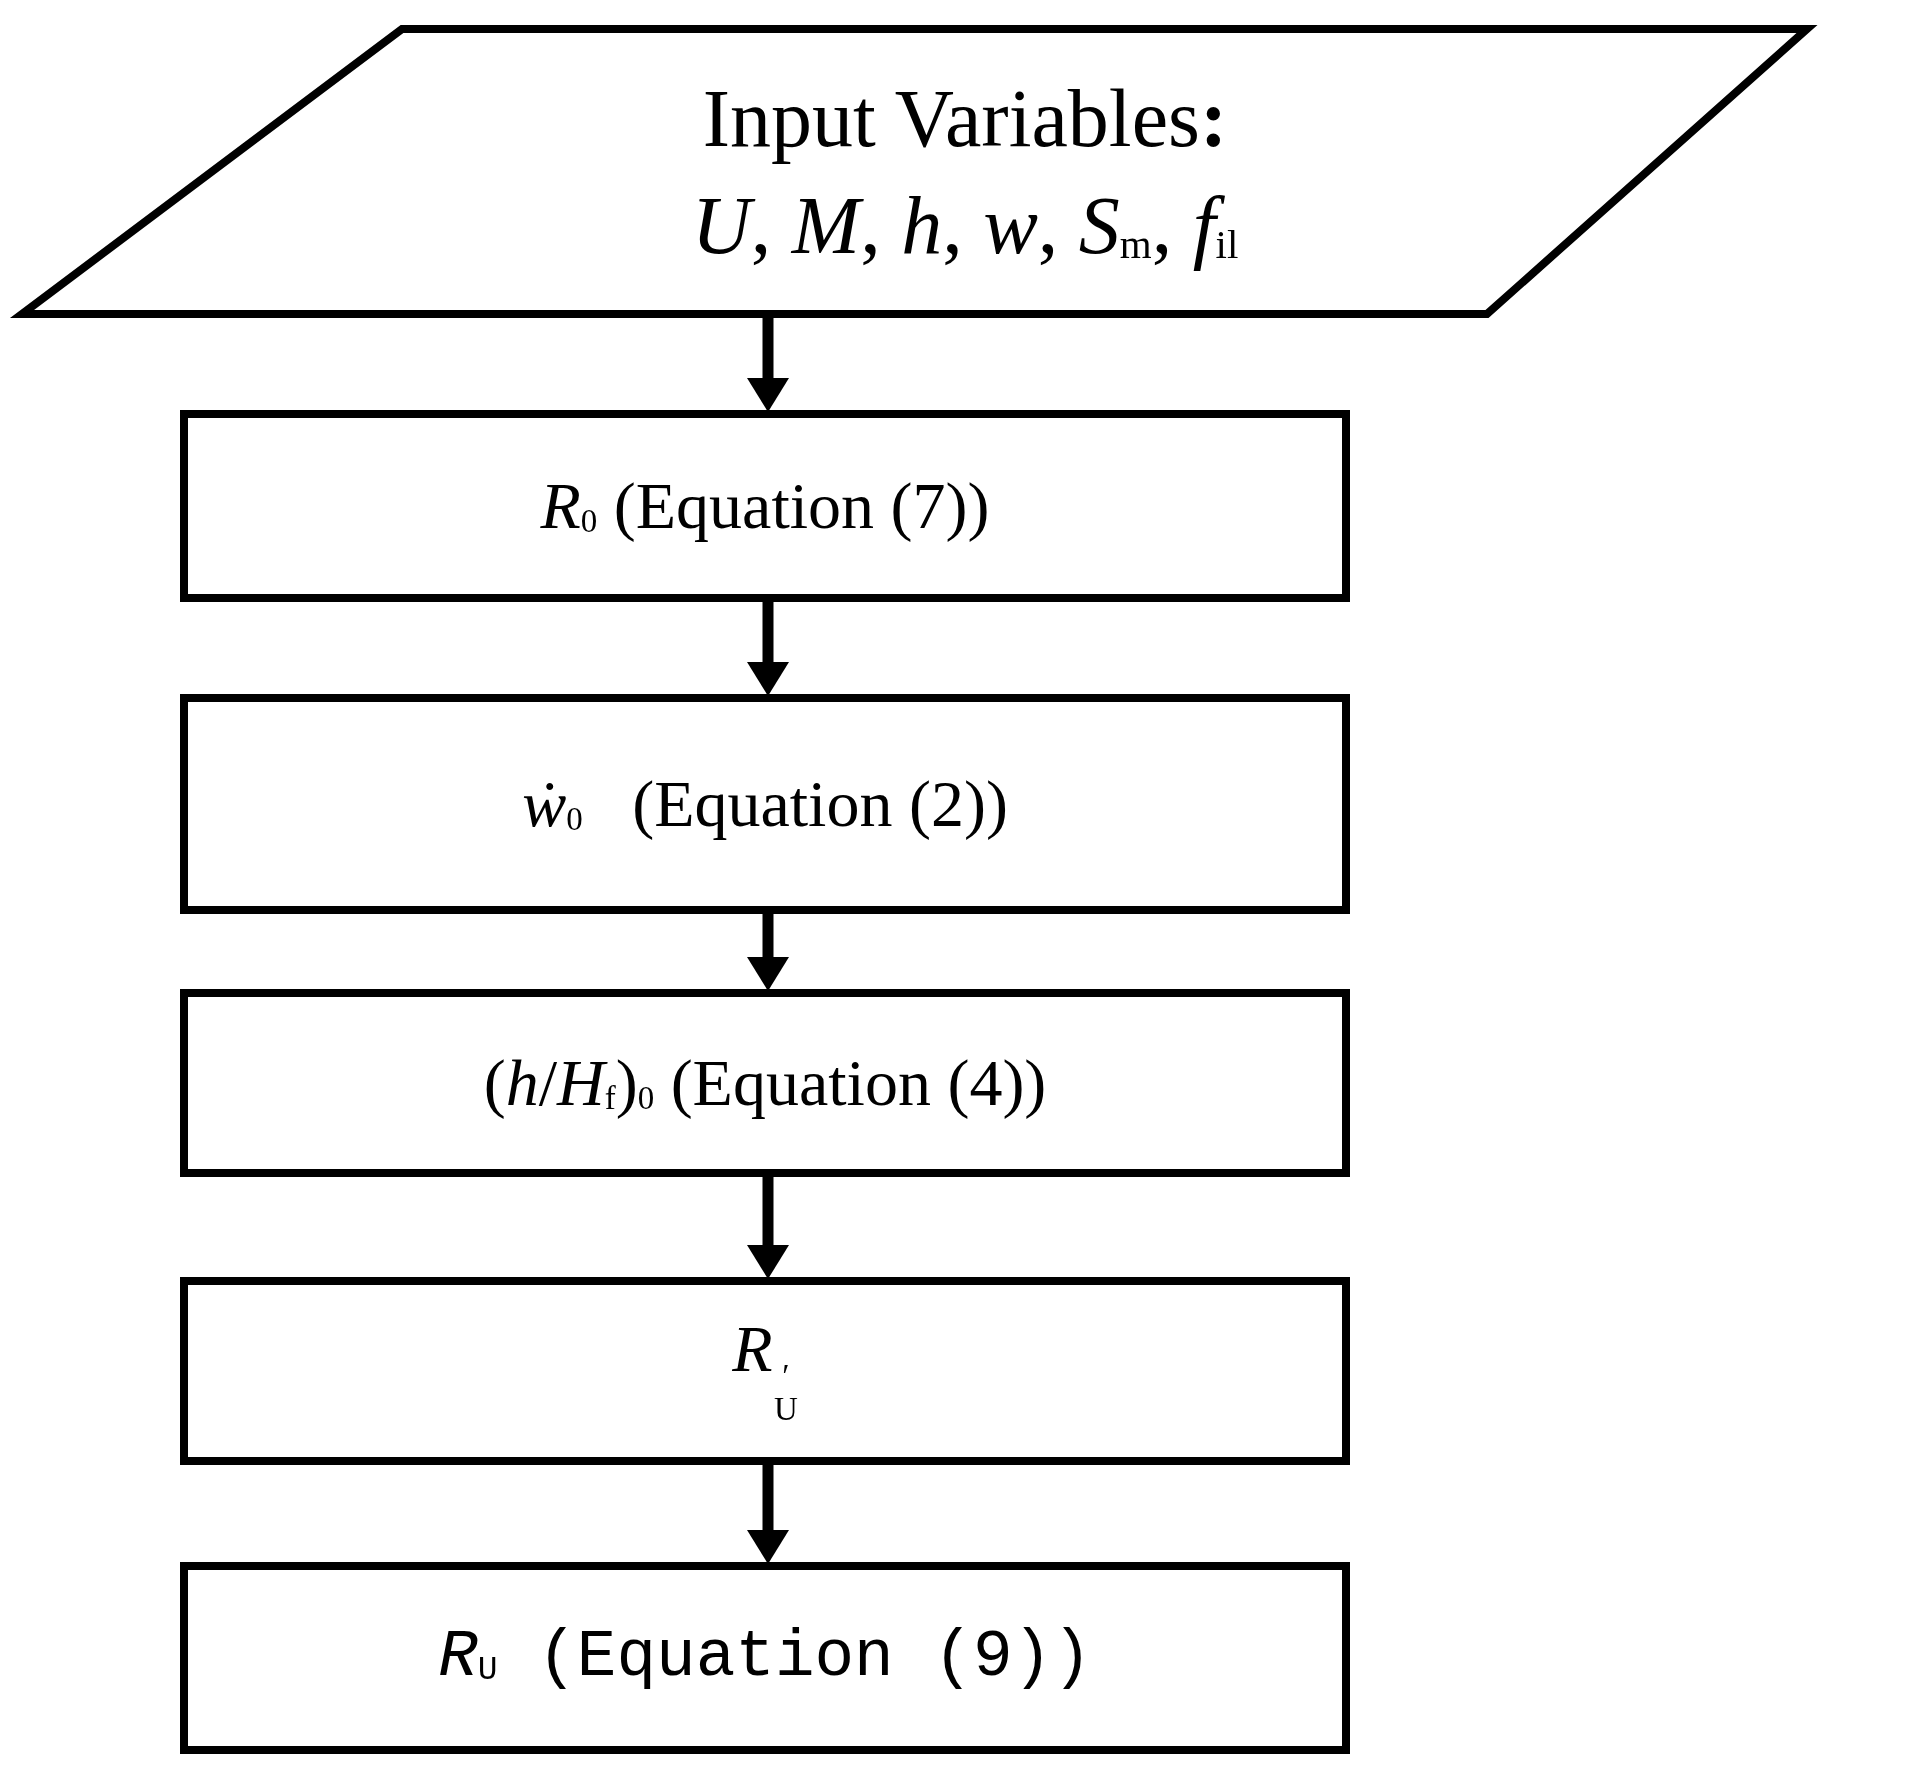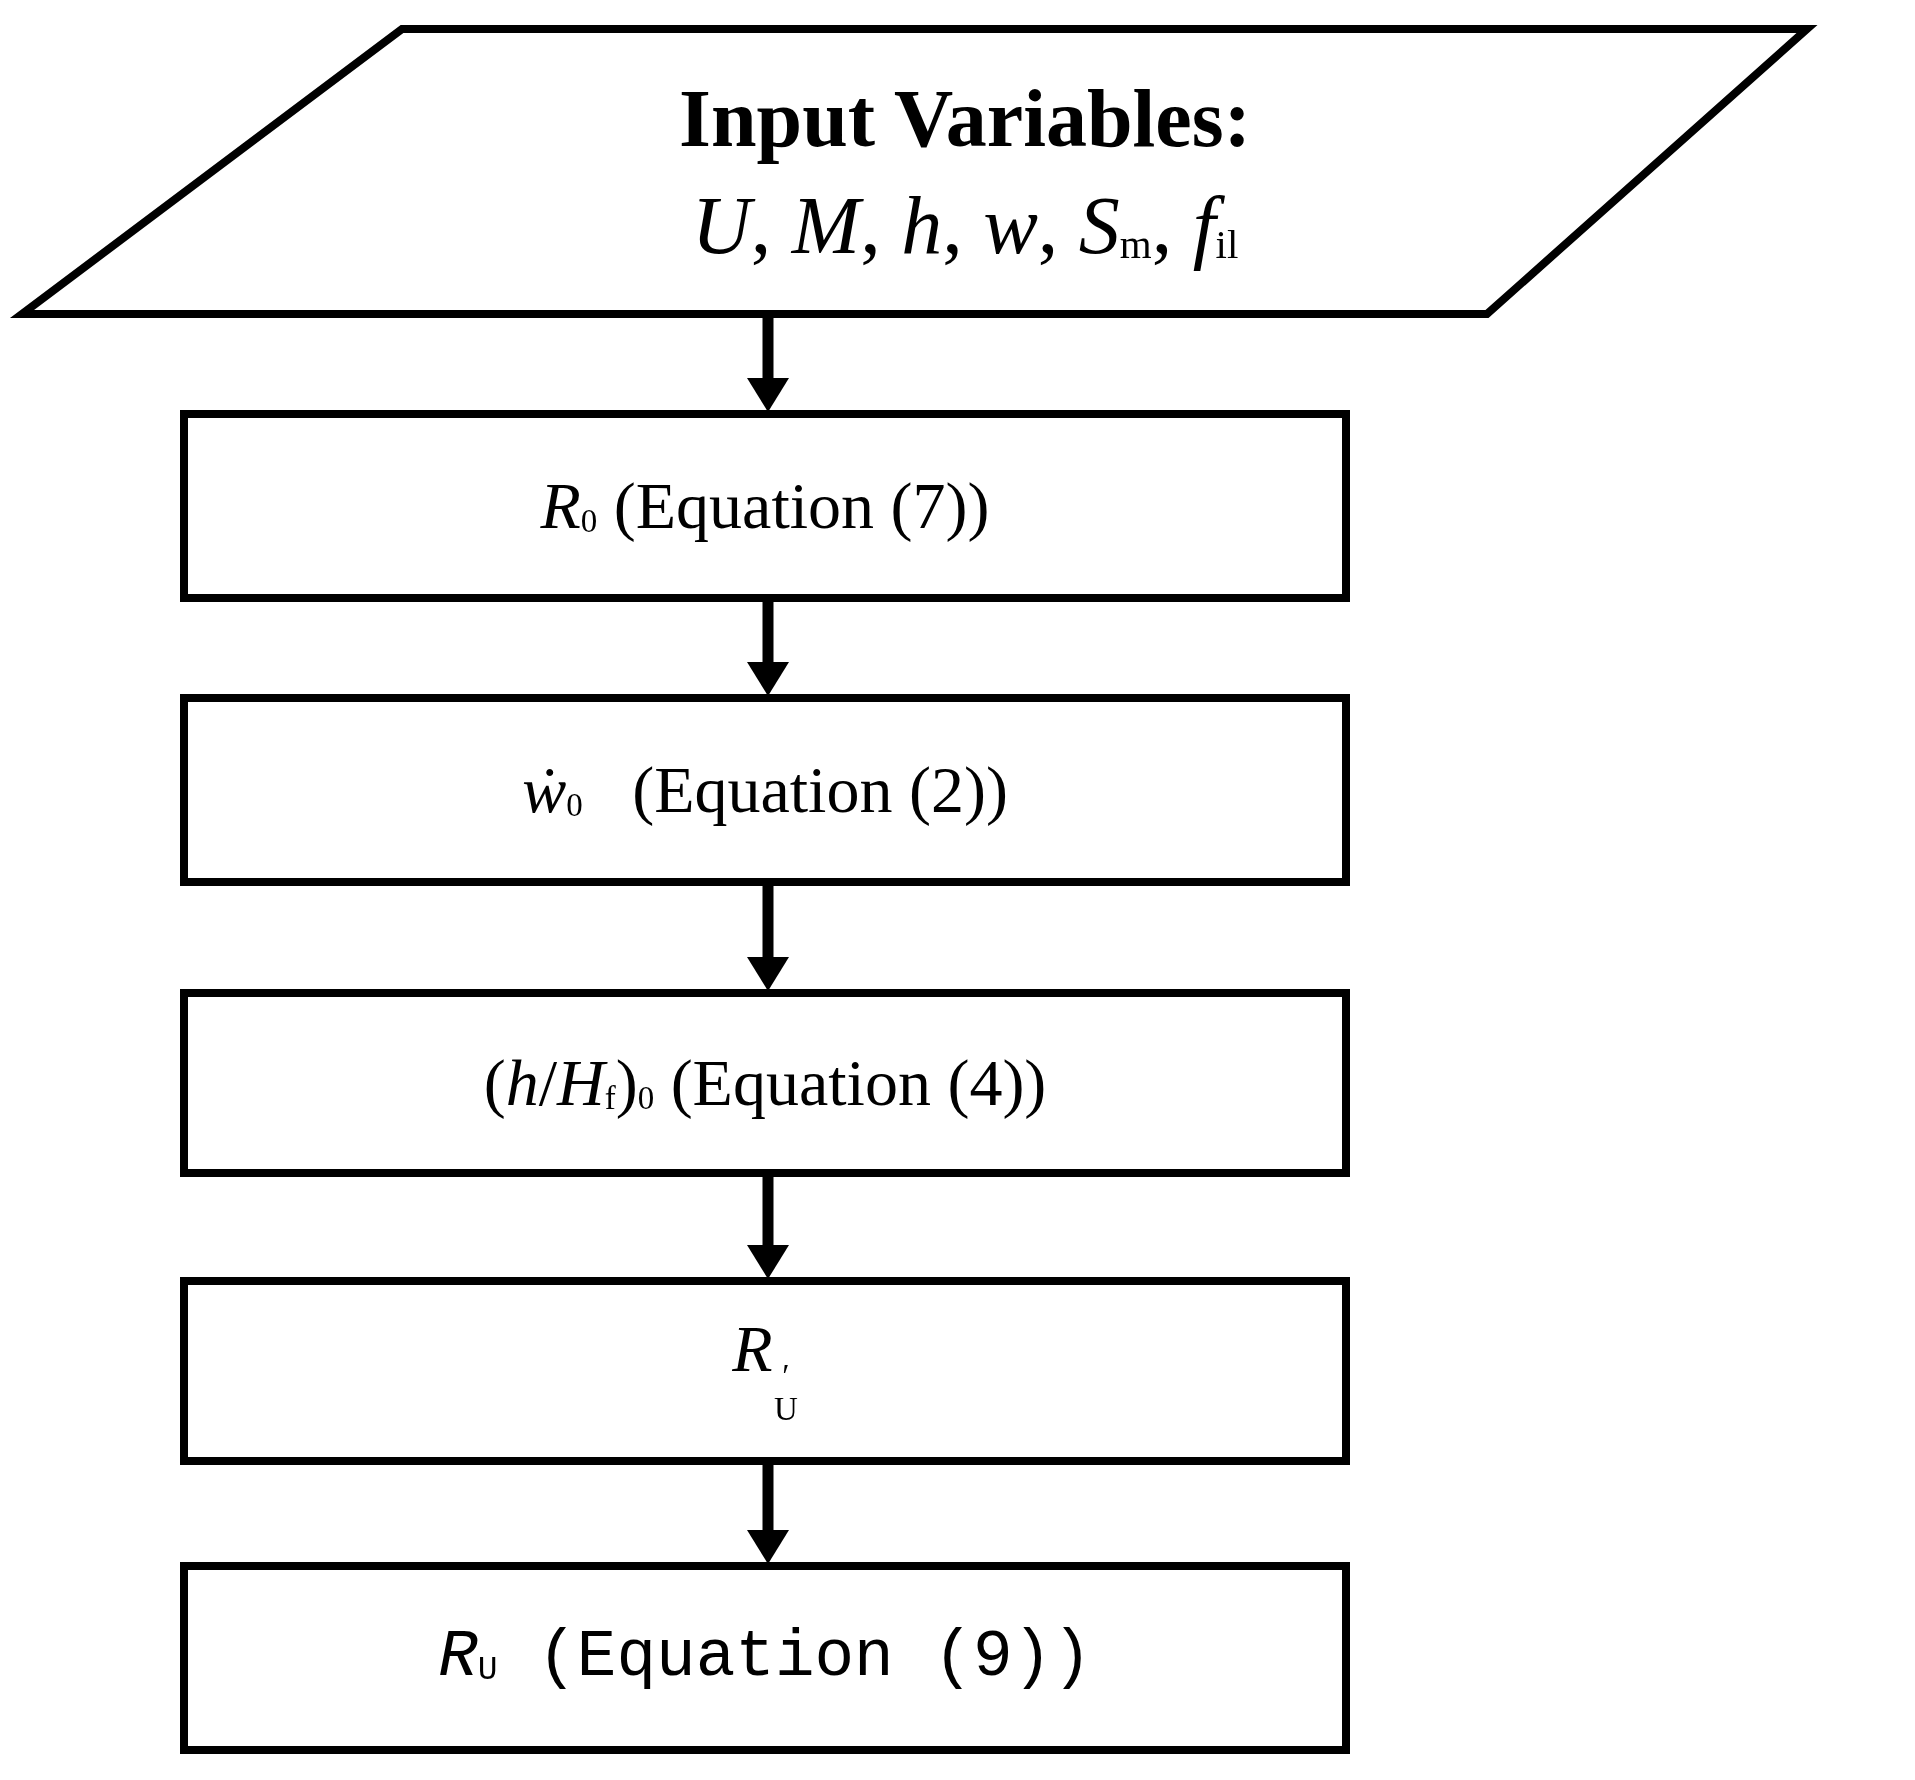--- a/index.html
+++ b/index.html
@@ -25,33 +25,33 @@
   
   .box{
     position:absolute;
     left:180px;width:1170px;
     border:8px solid #000000;
     box-sizing:border-box;
     background:#ffffff;
     display:flex;align-items:center;justify-content:center;
   }
   .box-1{top:410px;height:192px;}
-  .box-2{top:694px;height:192px;align-items:center;}
+  .box-2{top:694px;height:220px;align-items:center;}
   .box-3{top:989px;height:188px;}
   .box-4{top:1277px;height:188px;}
   .box-5{top:1562px;height:192px;font-family:Liberation Mono, monospace;}
   .box-label{
     font-size:66px;line-height:1;
     white-space:pre;
     text-align:center;
   }
   
   .seg-n{font-style:normal;}
   .seg-i{font-style:italic;}
-  .seg-b{font-weight:bold;}
+  .seg-b{font-weight:normal;}
   .seg-sub{font-size:0.5em;font-style:normal;vertical-align:-0.12em;}
   .stack{
     display:inline-flex;flex-direction:column;align-items:center;
     font-size:0.5em;line-height:1;font-style:normal;
     vertical-align:-0.5em;margin-left:0.04em;
   }
   .st-sup{height:1em;}
   .st-sub{height:1em;}
 </style>
 </head>

